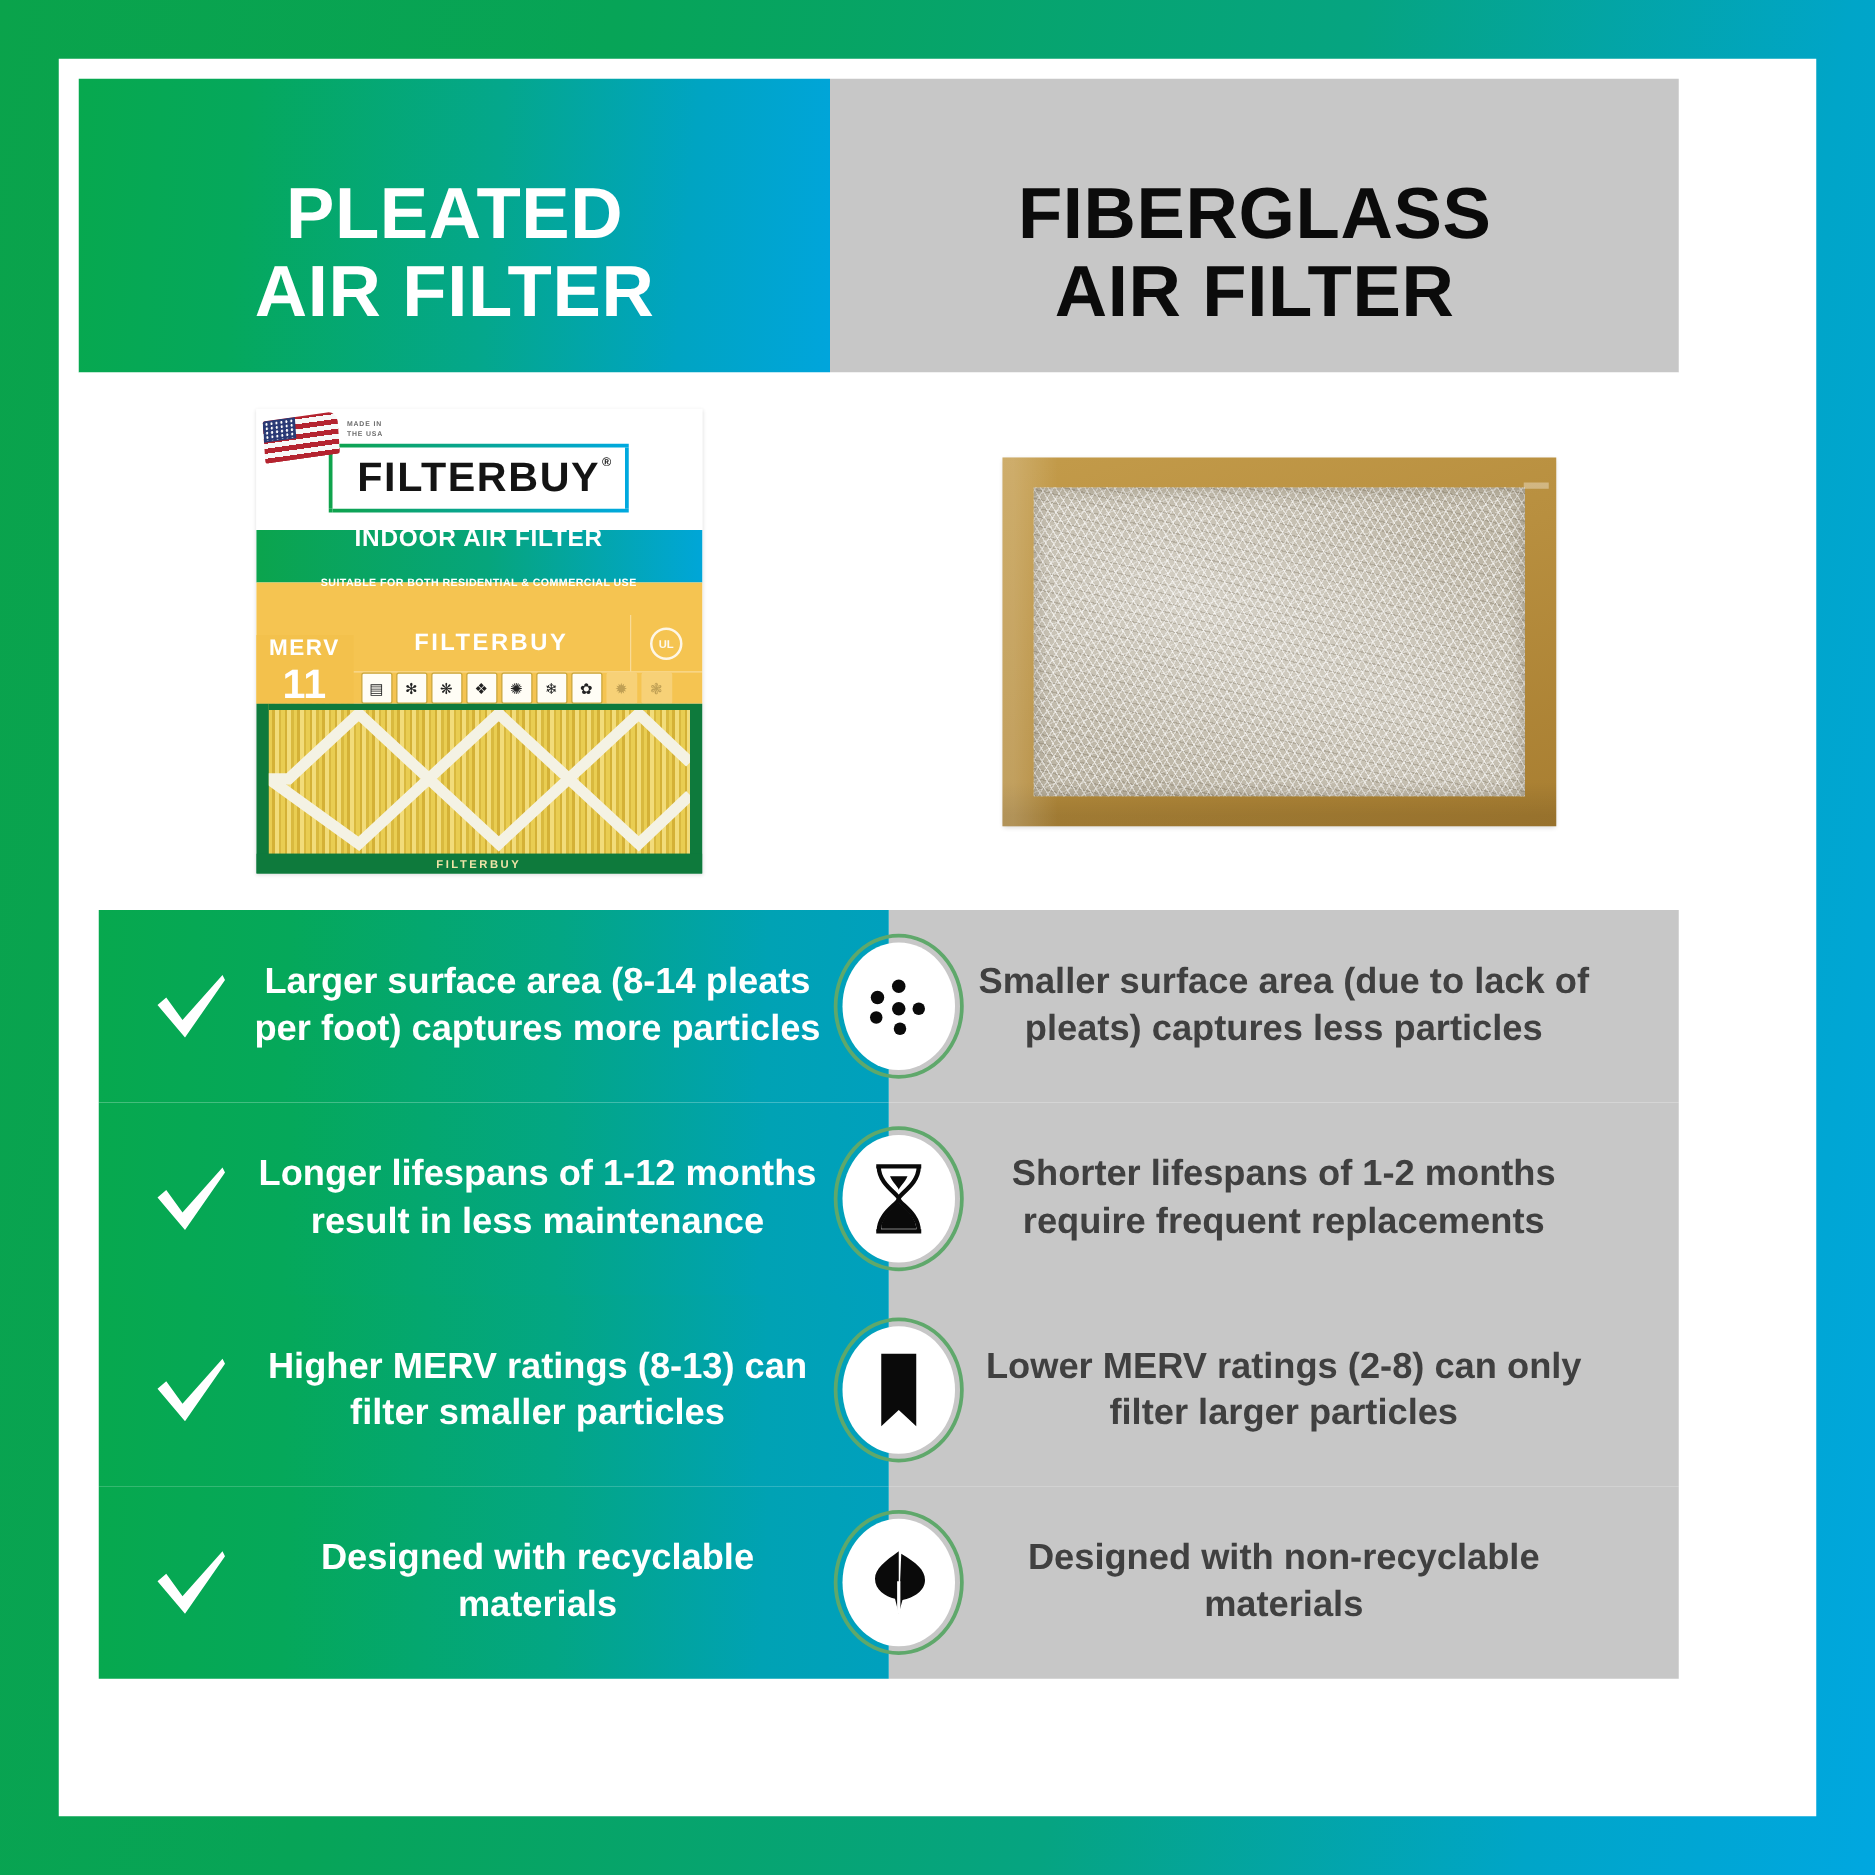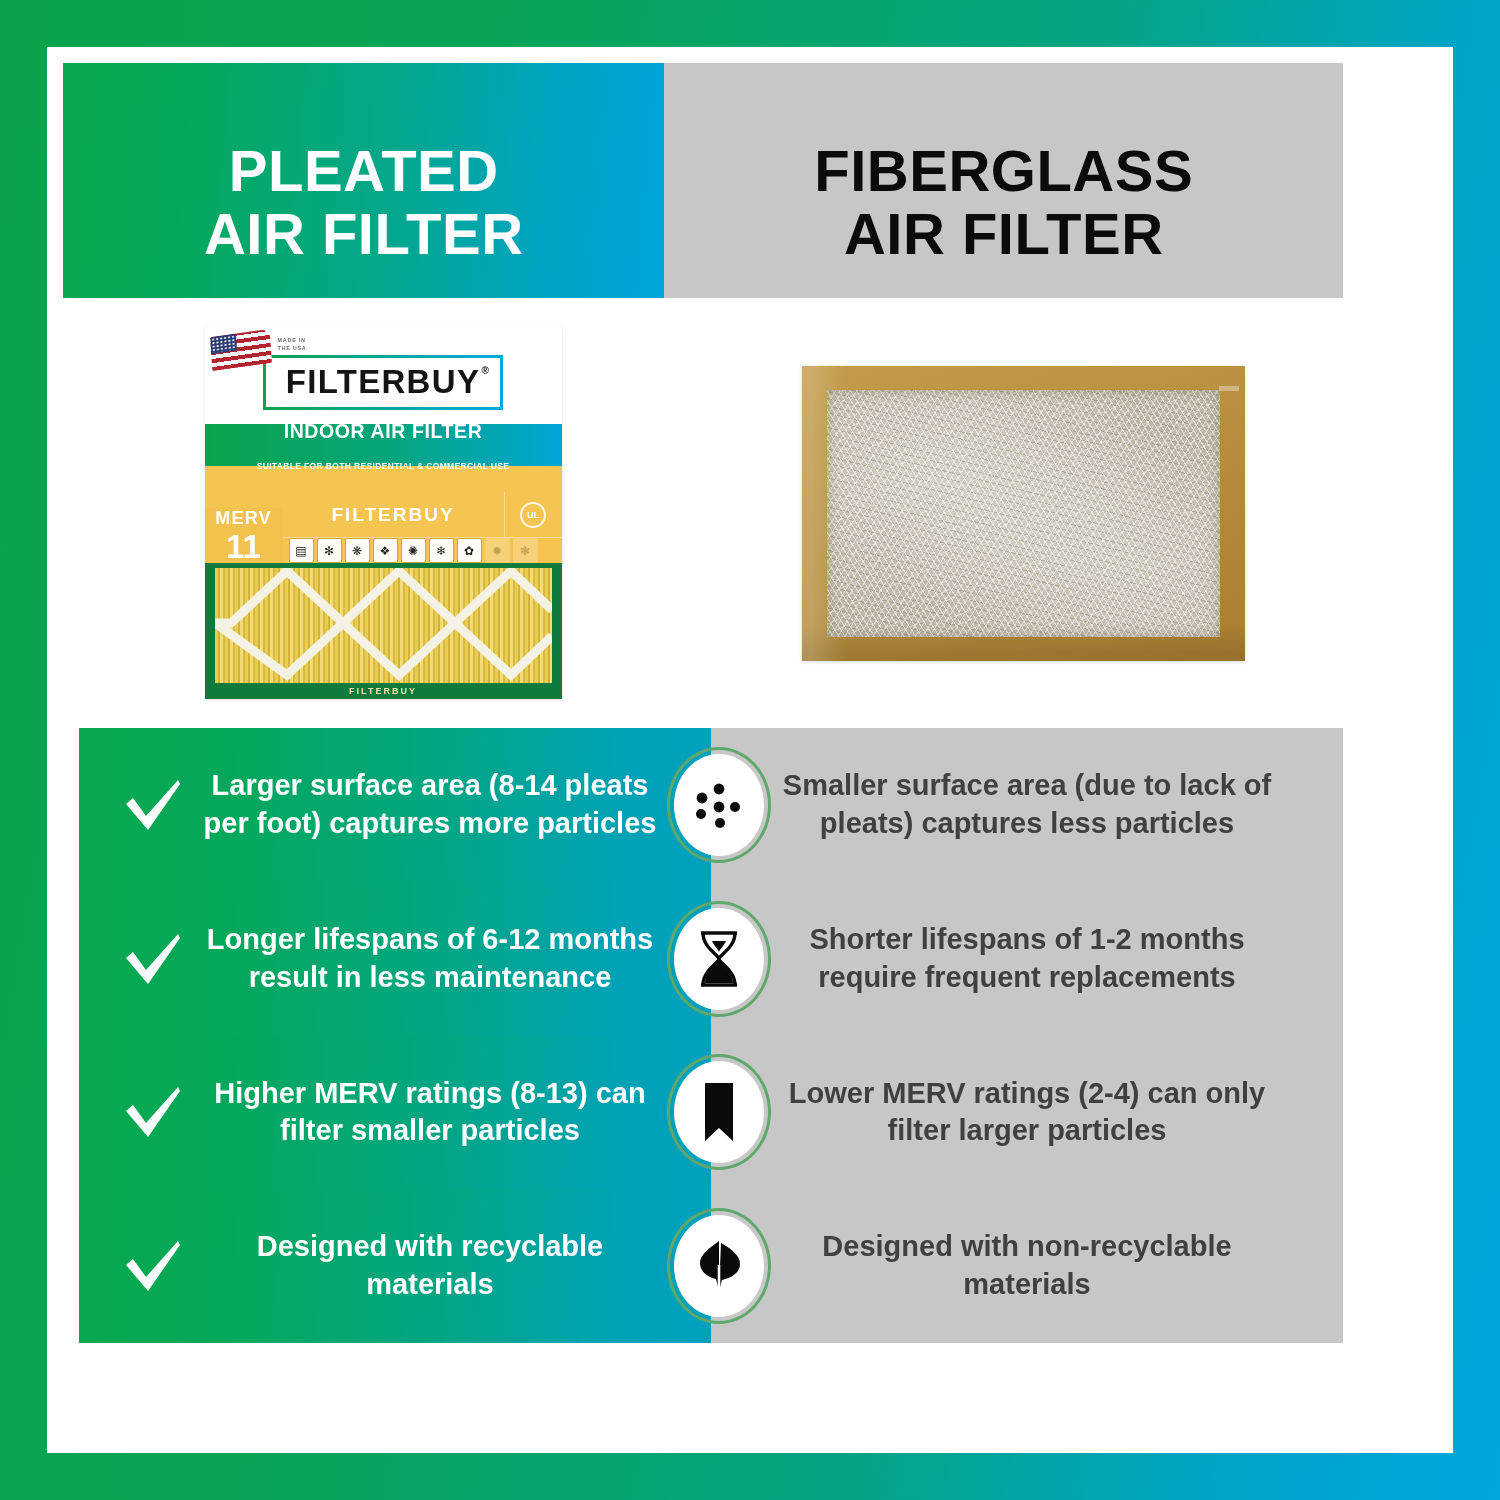--- a/index.html
+++ b/index.html
@@ -430,21 +430,21 @@
     </div>
   </div>
 
   <div class="cmp-row">
     <div class="cmp-left">
       <div class="check">
         <svg viewBox="0 0 62 58">
           <path d="M4 28 L11 22 L24 40 L56 4 L58 8 L26 54 Z" fill="#ffffff"></path>
         </svg>
       </div>
-      <div class="cmp-text">Longer lifespans of 6-12 months result in less maintenance</div>
+      <div class="cmp-text">Longer lifespans of 1-12 months result in less maintenance</div>
     </div>
     <div class="cmp-right">
       <div class="cmp-text">Shorter lifespans of 1-2 months require frequent replacements</div>
     </div>
     <div class="badge">
       <div class="badge-ring"></div>
       <div class="badge-fill"></div>
       <div class="badge-glyph">
         <svg viewBox="0 0 62 62">
           <g stroke="#0A0A0A" stroke-width="3.4" fill="none">
@@ -463,21 +463,21 @@
   <div class="cmp-row">
     <div class="cmp-left">
       <div class="check">
         <svg viewBox="0 0 62 58">
           <path d="M4 28 L11 22 L24 40 L56 4 L58 8 L26 54 Z" fill="#ffffff"></path>
         </svg>
       </div>
       <div class="cmp-text">Higher MERV ratings (8-13) can filter smaller particles</div>
     </div>
     <div class="cmp-right">
-      <div class="cmp-text">Lower MERV ratings (2-4) can only filter larger particles</div>
+      <div class="cmp-text">Lower MERV ratings (2-8) can only filter larger particles</div>
     </div>
     <div class="badge">
       <div class="badge-ring"></div>
       <div class="badge-fill"></div>
       <div class="badge-glyph">
         <svg viewBox="0 0 62 62">
           <path d="M17 2 H45 V60 L31 47 L17 60 Z" fill="#0A0A0A"></path>
         </svg>
       </div>
     </div>

